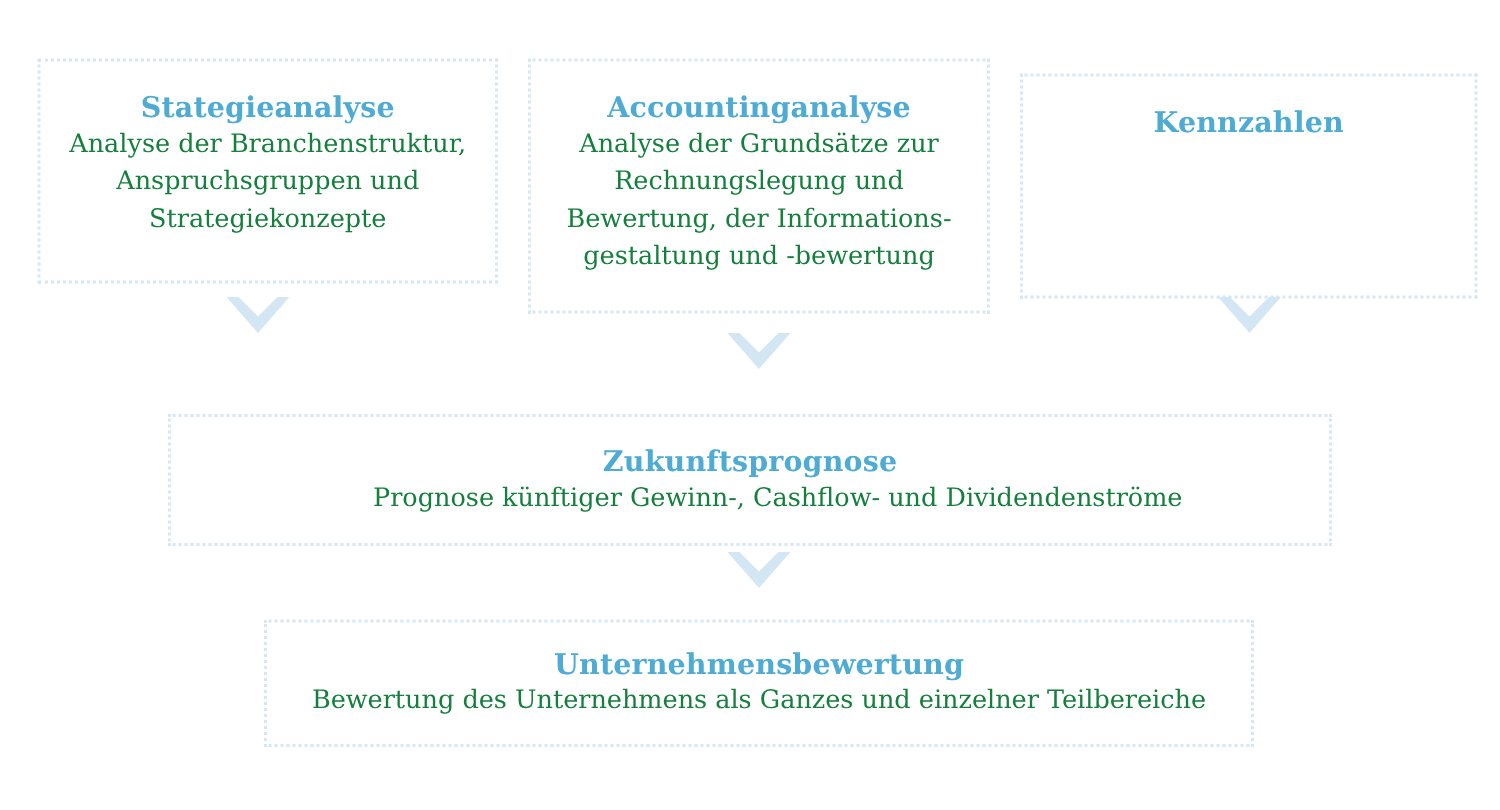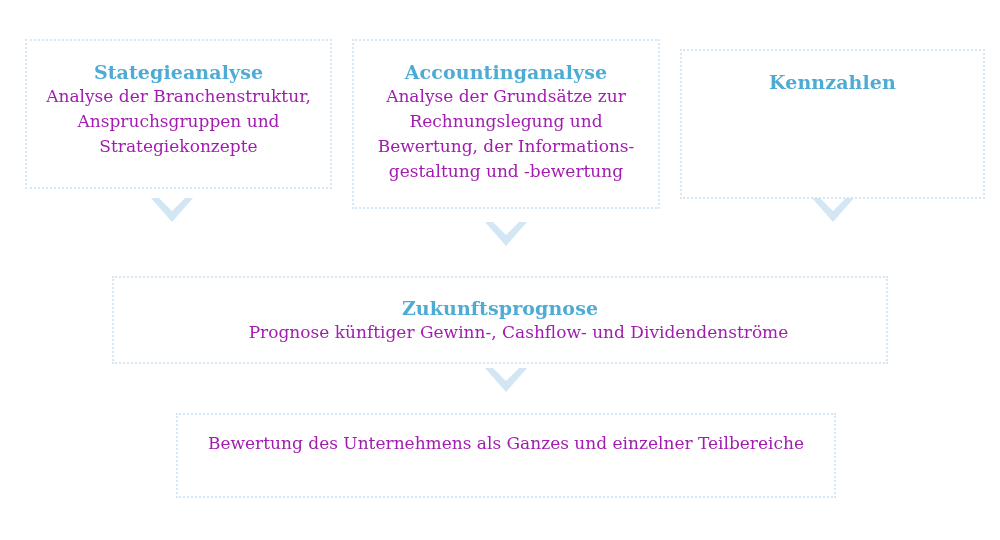--- a/index.html
+++ b/index.html
@@ -37,21 +37,21 @@
   .node-title {
     color: #4dabd4;
     font-weight: bold;
     font-size: 19px;
     line-height: 24px;
     letter-spacing: 0.1px;
     white-space: nowrap;
   }
 
   .node-body {
-    color: #a21caf;
+    color: #15803d;
     font-size: 17px;
     line-height: 25px;
     white-space: pre-line;
   }
 
   
   .node-strategy {
     left: 25px;  top: 39px;
     width: 307px; height: 150px;
     padding-top: 19px;
@@ -145,16 +145,17 @@
     <div class="node-body">Prognose künftiger Gewinn-, Cashflow- und Dividendenströme</div>
   </div>
 
   <div class="chevron chevron-prognose">
     <svg viewBox="0 0 42 24" xmlns="http://www.w3.org/2000/svg">
       <polygon points="0,0 8,0 21,13 34,0 42,0 21,24" fill="#d3e6f3"></polygon>
     </svg>
   </div>
 
   <div class="node node-bewertung">
+    <div class="node-title">Unternehmensbewertung</div>
     <div class="node-body">Bewertung des Unternehmens als Ganzes und einzelner Teilbereiche</div>
   </div>
 
 </div>
 
 </body></html>

